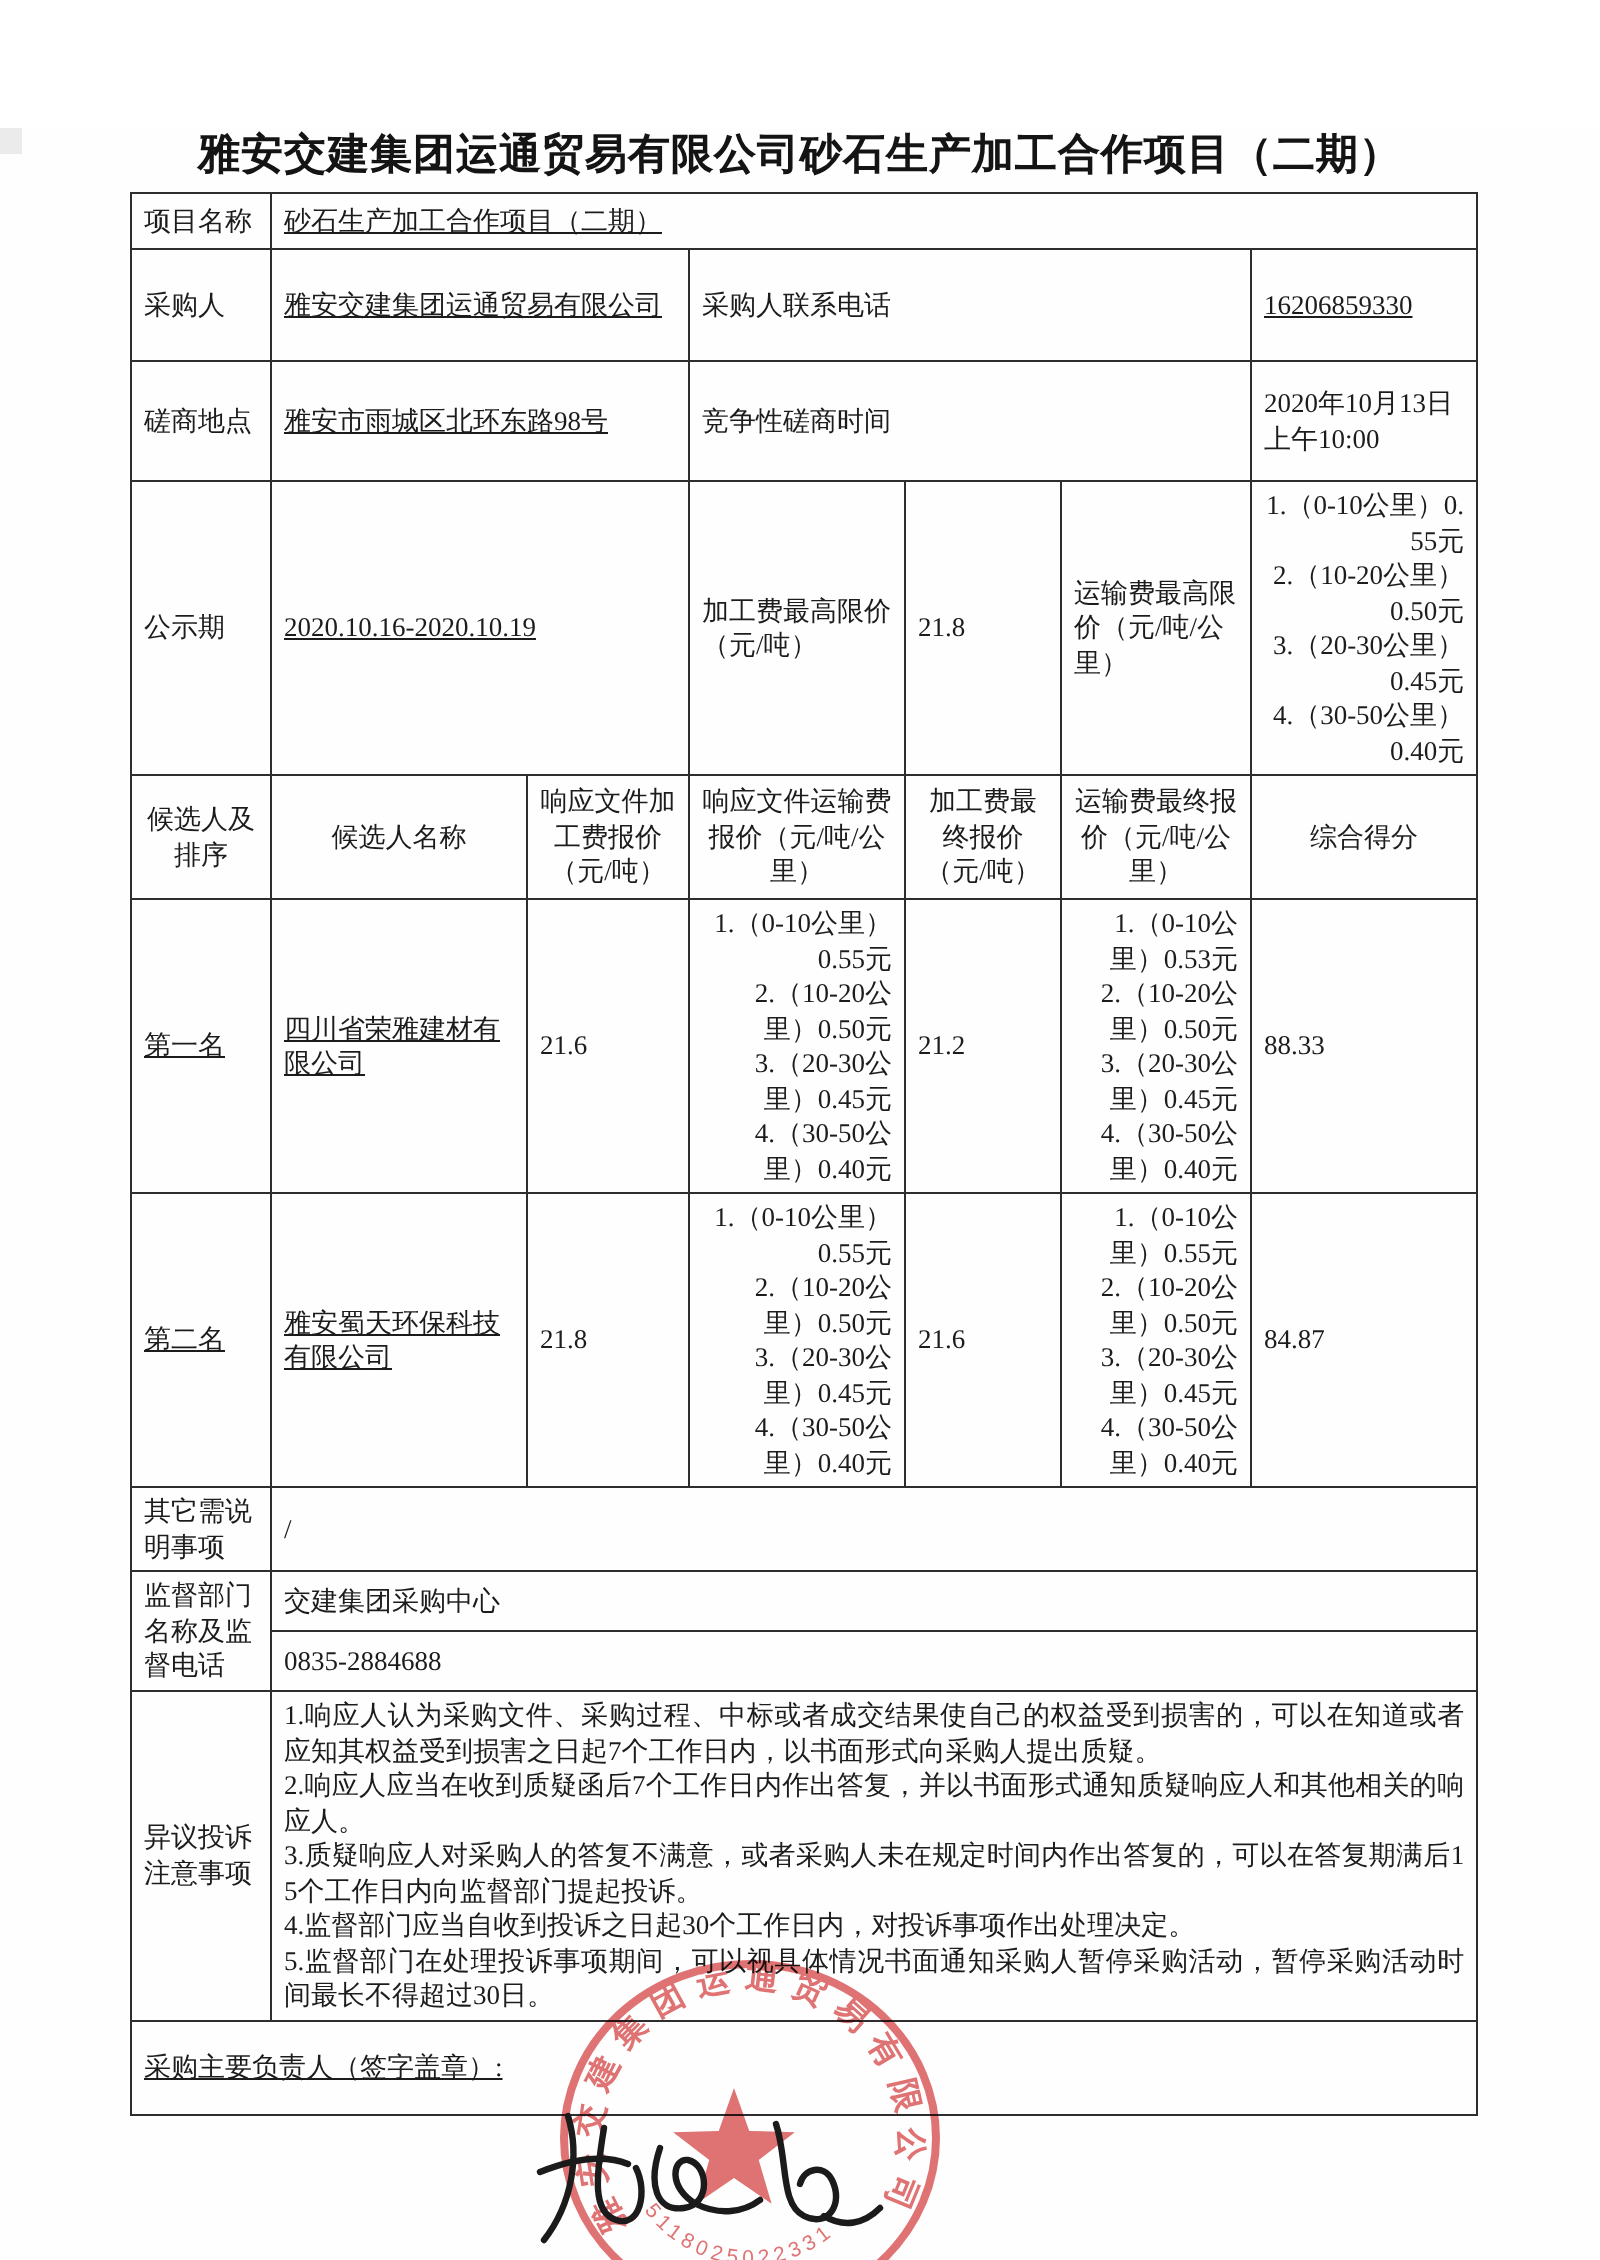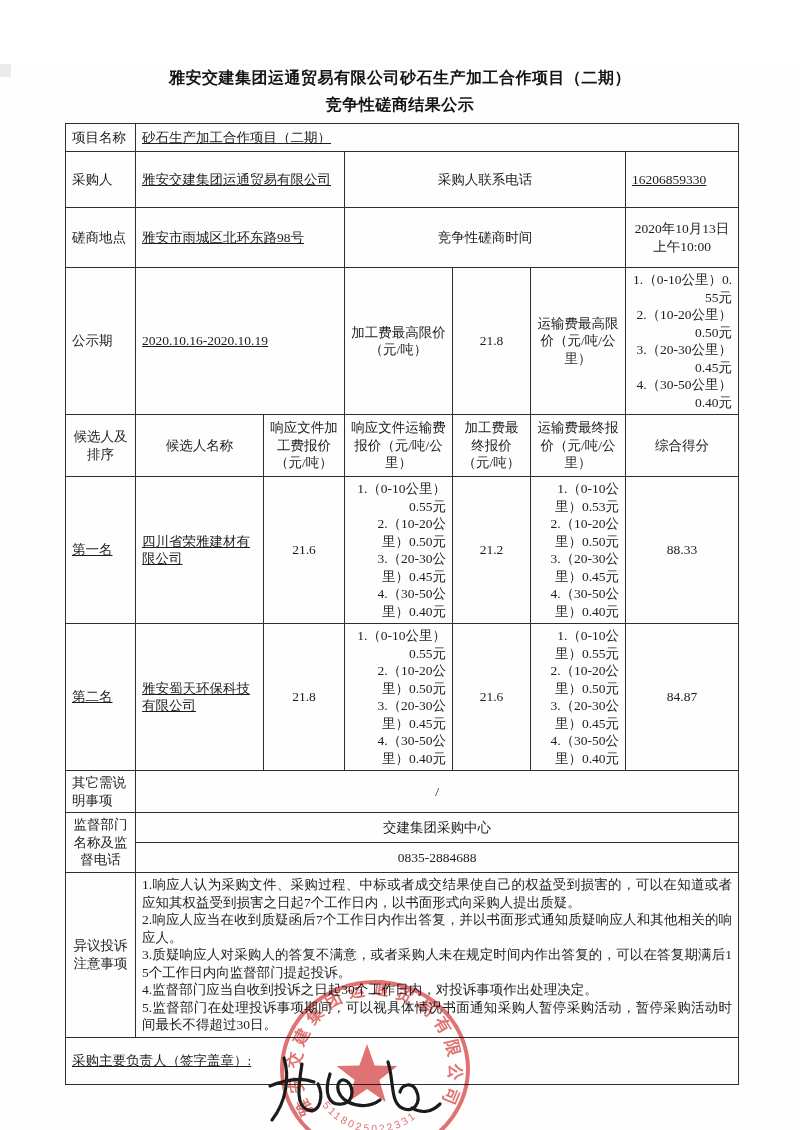--- a/index.html
+++ b/index.html
@@ -9,21 +9,21 @@
     font-family:"Liberation Serif", serif;
     color:#1c1c1c;
     position:relative;
     overflow:hidden;
   }
   .page{position:relative;width:800px;height:1130px;background:#fefefe;}
   .corner-mark{position:absolute;left:0;top:0;width:11px;height:13px;background:#c9c9c9;opacity:.35;}
   .doc-title{
     margin:64px 60px 4px 60px;
     text-align:center;
-    font-size:16px;
+    font-size:21px;
     font-weight:bold;
     line-height:27px;
     letter-spacing:0.5px;
     color:#141414;
   }
   table.main{
     border-collapse:collapse;
     table-layout:fixed;
     margin-left:65px;
     margin-top:5px;
@@ -33,21 +33,21 @@
     border:1.6px solid #2e2e2e;
     padding:3px 6px;
     font-size:13.5px;
     line-height:17.5px;
     vertical-align:middle;
     font-weight:normal;
     white-space:pre-line;
     word-break:break-all;
     overflow:hidden;
   }
-  .c{text-align:center;}
+  .c{}
   .l{text-align:left;text-decoration:underline;}
   .j{text-align:justify;}
   .label-cell{text-align:left;margin-left:44px;}
   .list-cell{font-size:13px;line-height:17px;text-align:right;}
   .notice-cell{font-size:13.5px;line-height:19px;margin-left:12px;}
   .sign-row td{height:40px;}
   
   .stamp{
     position:absolute;
     left:275px;top:910px;
@@ -64,21 +64,20 @@
   }
 </style>
 </head>
 <body>
 
 <div class="page">
   <div class="corner-mark"></div>
 
   <div class="doc-title">
     <div>雅安交建集团运通贸易有限公司砂石生产加工合作项目（二期）</div>
-    <div>竞争性磋商结果公示</div>
   </div>
 
   <table class="main">
     <colgroup>
       <col style="width:70px">
         <col style="width:128px">
         <col style="width:81px">
       <col style="width:108px">
         <col style="width:78px">
         <col style="width:95px">

